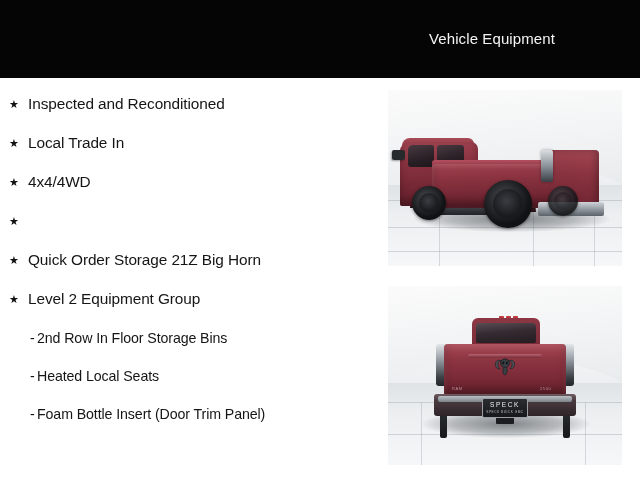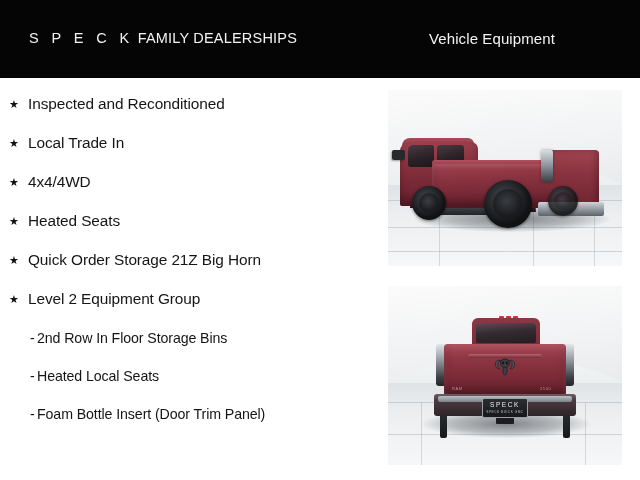--- a/index.html
+++ b/index.html
@@ -222,42 +222,38 @@
     background:#1b1d20; border-radius:1px;
   }
   .t2-badge {
     position:absolute; font-size:4px; color:rgba(215,180,185,.75); letter-spacing:.6px;
   }
 </style>
 </head>
 <body>
 
 <div id="header">
-  <div id="brand">
-    <span class="sp">S P E C K</span><span>&nbsp;</span><span class="fd">FAMILY DEALERSHIPS</span>
-  </div>
   <div id="page-title">Vehicle Equipment</div>
 </div>
 
 <div id="feature-list">
     <div class="feat-row" style="top: 6px;">
       <span class="feat-star">★</span>
       <span class="feat-label">Inspected and Reconditioned</span>
     </div>
     <div class="feat-row" style="top: 45px;">
       <span class="feat-star">★</span>
       <span class="feat-label">Local Trade In</span>
     </div>
     <div class="feat-row" style="top: 84px;">
       <span class="feat-star">★</span>
       <span class="feat-label">4x4/4WD</span>
     </div>
     <div class="feat-row" style="top: 123px;">
       <span class="feat-star">★</span>
-      <span class="feat-label">Heated Seats</span>
     </div>
     <div class="feat-row" style="top: 162px;">
       <span class="feat-star">★</span>
       <span class="feat-label">Quick Order Storage 21Z Big Horn</span>
     </div>
     <div class="feat-row" style="top: 201px;">
       <span class="feat-star">★</span>
       <span class="feat-label">Level 2 Equipment Group</span>
     </div>
     <div class="feat-row sub" style="top: 240px;">

